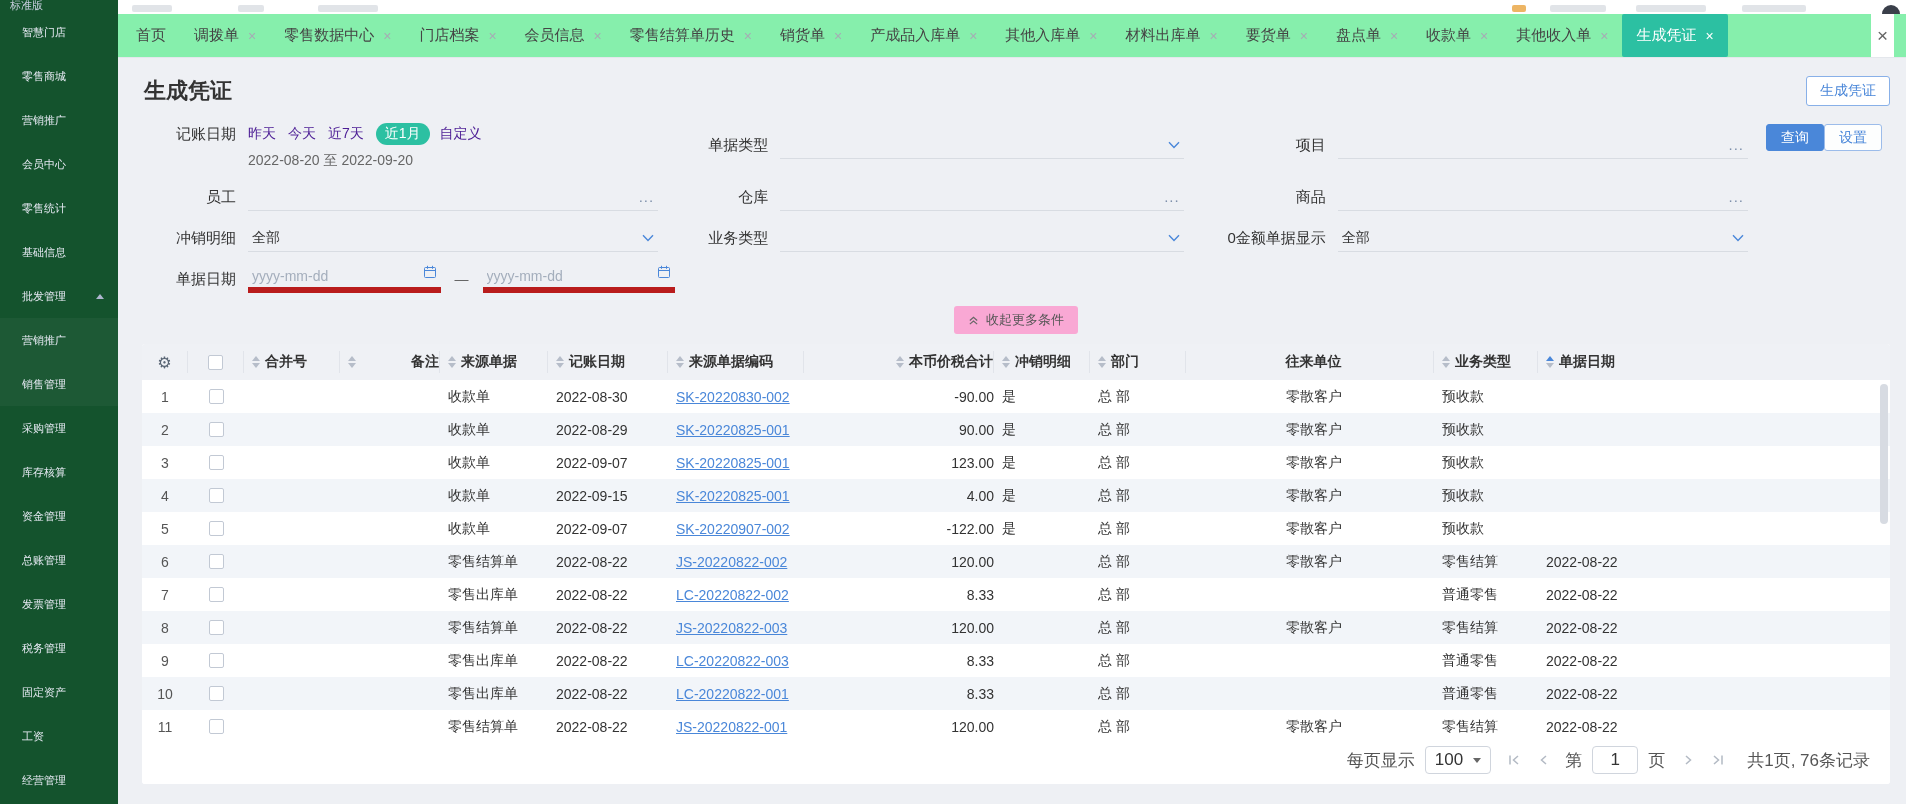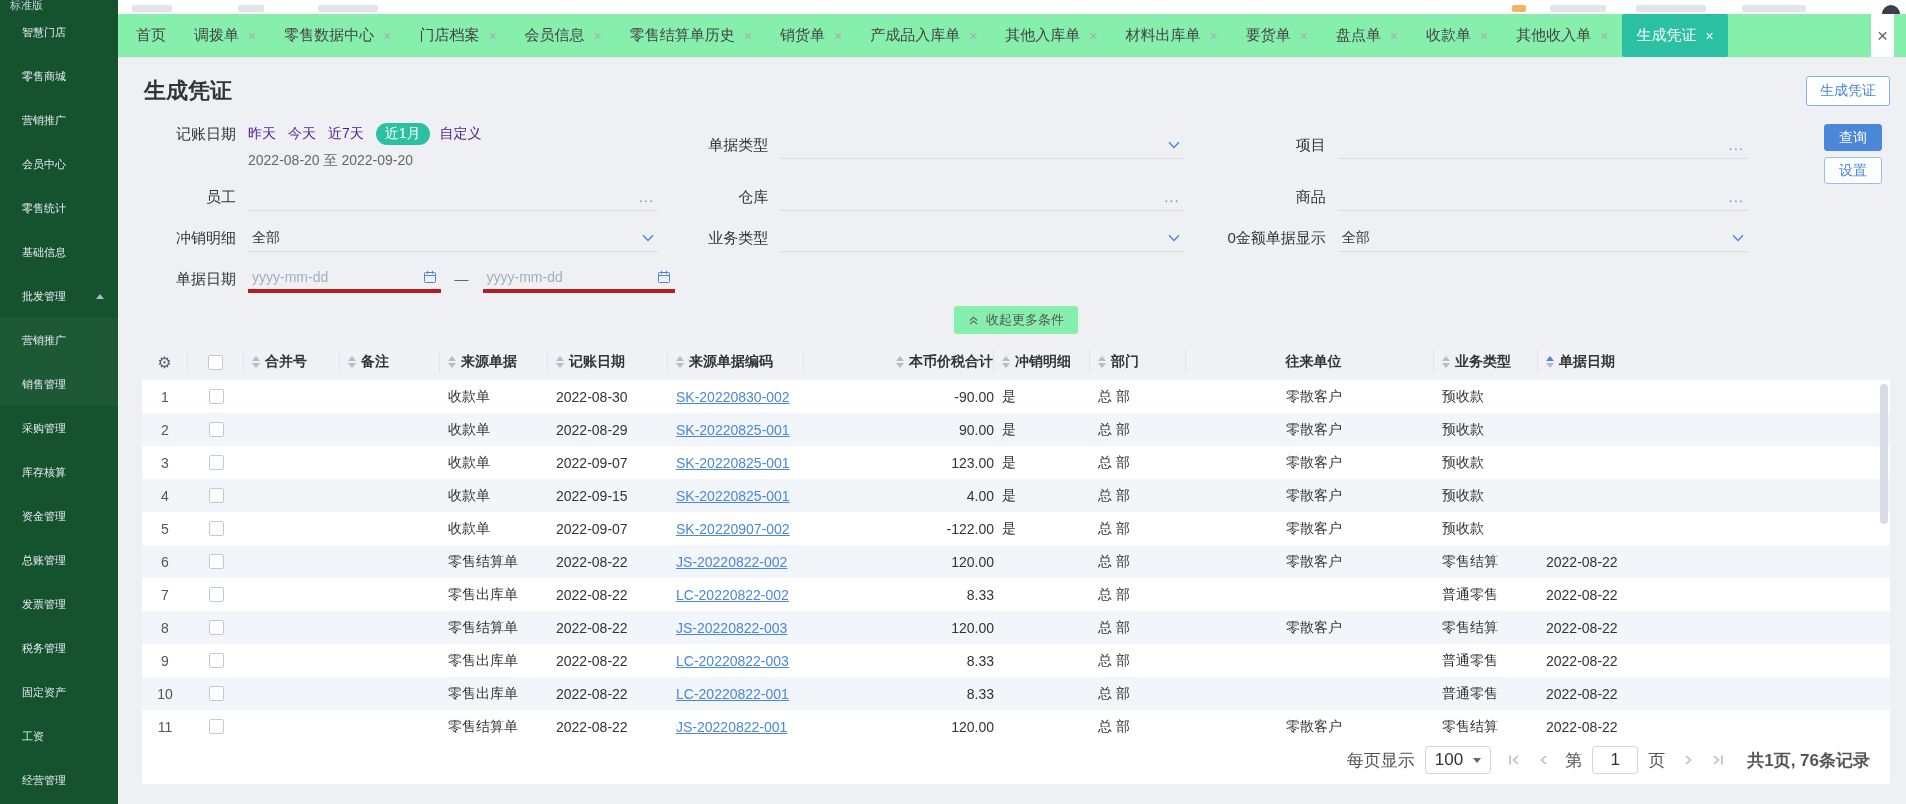--- a/index.html
+++ b/index.html
@@ -54,69 +54,69 @@
   .dots { color:#7e90ab; font-size:15px; letter-spacing:1px; line-height:1; }
   .dots::before { content:"..."; }
   .chev { flex-shrink:0; }
 
   .f-stack { display:flex; flex-direction:column; padding-top:3px; }
   .quick-opts { display:flex; align-items:center; }
   .qopt { margin-right:12px; font-size:14px; color:#4c1d95; cursor:pointer; }
   .qopt.sel { background:#2cc0a2; color:#fff; border-radius:11px; padding:2px 9px; margin-right:10px; }
   .range-text { font-size:14px; color:#666; margin-top:7px; }
 
-  .date-wrap { display:flex; align-items:center; border-bottom:4px solid #b91c1c; width:200px; height:28px; padding:0 4px; }
+  .date-wrap { display:flex; border-bottom:6px solid #b91c1c; width:200px; height:28px; padding:0 4px; }
   .date-input { border:none; outline:none; background:transparent; width:120px; font-size:14px; color:#333; font-family:inherit; }
   .date-input::placeholder { color:#a4aebc; }
   .date-wrap svg { margin-left:auto; }
   .date-sep { margin:0 14px; color:#666; }
 
-  .filter-actions { position:absolute; right:8px; top:6px; display:flex; flex-direction:column; gap:6px; }
+  .filter-actions { position:absolute; right:8px; top:6px; display:flex; flex-direction:row; }
   .btn-query { background:#4a87d9; color:#fff; border:1px solid #4a87d9; width:58px; height:27px; border-radius:3px; font-size:14px; cursor:pointer; font-family:inherit; }
   .btn-settings { background:#fdfefe; color:#4a87d9; border:1px solid #9cbcea; width:58px; height:27px; border-radius:3px; font-size:14px; cursor:pointer; font-family:inherit; }
 
   .collapse-bar { display:flex; justify-content:center; margin:2px 0 10px; }
-  .collapse-chip { background:#86efac; color:#555; font-size:13px; padding:5px 14px; border-radius:3px; display:flex; align-items:center; gap:7px; cursor:pointer; }
+  .collapse-chip { background:#f9a8d4; color:#555; font-size:13px; padding:5px 14px; border-radius:3px; display:flex; align-items:center; gap:7px; cursor:pointer; }
 
   
   .table-panel { background:#fff; border-radius:3px; overflow:hidden; }
   .t-header { display:flex; background:#eff1f5; height:36px; align-items:center; font-size:14px; font-weight:bold; color:#333; }
   .hc { display:flex; align-items:center; padding-left:8px; height:22px; border-right:1px solid #e1e4ea; overflow:hidden; white-space:nowrap; }
   .hc:last-child { border-right:none; }
   .gear { font-size:16px; color:#5a6675; font-weight:normal; }
   .sort { display:none; flex-direction:column; gap:2px; margin-right:5px; }
   .hc.sortable .sort { display:inline-flex; }
   .sort .up { width:0; height:0; border-left:4px solid transparent; border-right:4px solid transparent; border-bottom:5px solid #b6bdc9; }
   .sort .down { width:0; height:0; border-left:4px solid transparent; border-right:4px solid transparent; border-top:5px solid #b6bdc9; }
   .hc.sorted-asc .up { border-bottom-color:#4a87d9; }
 
   .t-body { height:356px; overflow:hidden; position:relative; }
   .t-row { display:flex; height:33px; align-items:center; font-size:14px; color:#333; }
   .t-row:nth-child(even) { background:#f2f5f9; }
   .cell { display:flex; align-items:center; padding-left:8px; overflow:hidden; white-space:nowrap; }
   .c-num { width:46px; justify-content:center; padding-left:0; color:#555; }
   .c-chk { width:56px; justify-content:center; padding-left:0; }
-  .c-merge { width:96px; } .c-remark { width:100px; } .c-srcdoc { width:108px; }
+  .c-merge { width:96px; } .c-remark { width:100px;justify-content:space-between; } .c-srcdoc { width:108px; }
   .c-bkdate { width:120px; } .c-code { width:136px; }
   .c-amount { width:190px; justify-content:flex-end; }
   .c-wo { width:96px; } .c-dept { width:96px; } .c-partner { width:248px;justify-content:center; } .c-biz { width:104px; }
   .c-docdate { flex:1; }
   .checkbox { width:15px; height:15px; border:1px solid #c2c9d4; border-radius:2px; background:#fff; display:inline-block; cursor:pointer; }
   .link { color:#4a87d9; text-decoration:underline; cursor:pointer; }
   .vscroll { position:absolute; right:2px; top:4px; width:8px; height:140px; background:#d7dbe2; border-radius:4px; cursor:pointer; }
 
   .t-footer { display:flex; align-items:center; justify-content:flex-end; height:48px; padding-right:20px; font-size:17px; color:#555; background:#fff; }
   .pp-label { margin-right:10px; }
   .pp-select { border:1px solid #d0d5dd; border-radius:4px; height:28px; display:flex; align-items:center; gap:10px; padding:0 9px; background:#fff; cursor:pointer; color:#333; }
   .sel-arrow { width:0; height:0; border-left:4px solid transparent; border-right:4px solid transparent; border-top:5px solid #666; }
   .pg-icon { display:flex; align-items:center; margin-left:16px; cursor:pointer; }
   .pg-text { margin-left:14px; }
   .page-input { width:46px; height:28px; border:1px solid #d0d5dd; border-radius:4px; display:flex; align-items:center; justify-content:center; margin-left:10px; background:#fff; color:#333; }
   .page-input + .pg-text { margin-left:10px; }
-  .total-text { margin-left:22px; color:#555;font-weight:bold; }
+  .total-text { margin-left:22px; color:#555; }
 </style>
 </head>
 <body>
 
 <div class="app">
 
   <aside class="sidebar">
     <div class="edition">标准版</div>
     <nav class="side-nav">
 

